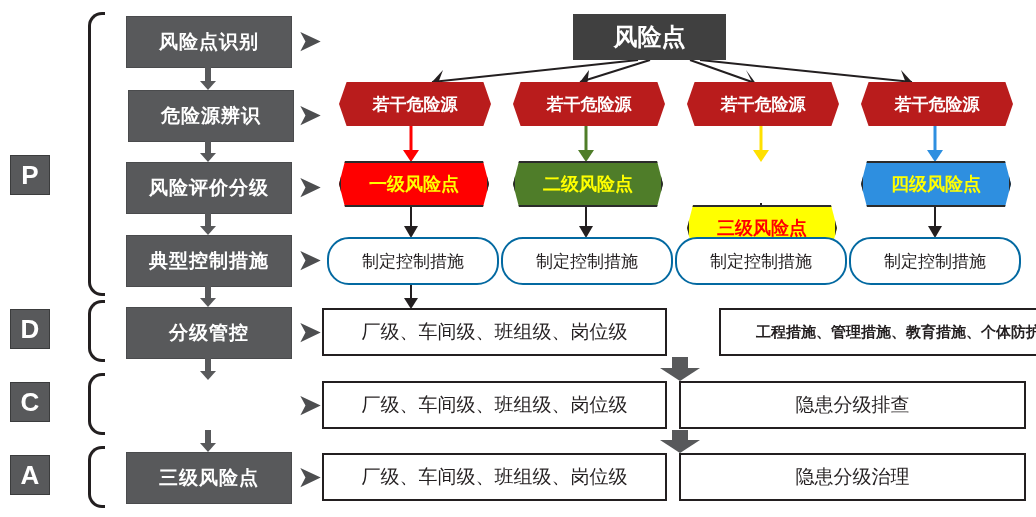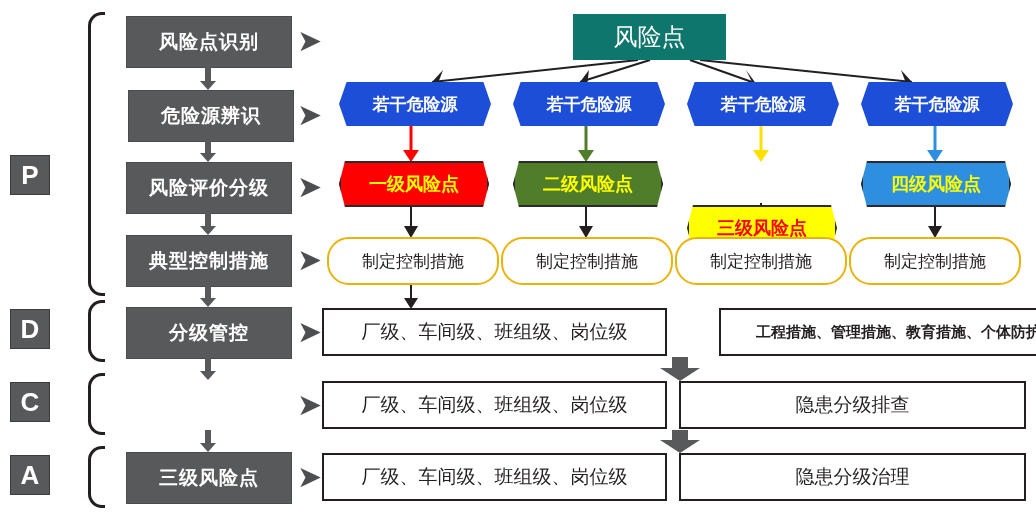--- a/index.html
+++ b/index.html
@@ -62,51 +62,51 @@
     position:absolute;
     color:#4d4e50;
     font-size:30px;
     line-height:1;
     font-family:"DejaVu Sans",sans-serif;
   }
 
   
   .riskpoint{
     position:absolute;
-    background:#0f766e;
+    background:#404040;
     color:#ffffff;
     font-size:24px;
-    font-weight:normal;
+    font-weight:bold;
     display:flex;align-items:center;justify-content:center;
   }
 
   
   .hexwrap{position:absolute;}
   .hex{
     position:relative;width:100%;height:100%;
-    background:#1d4ed8;
+    background:#b91c1c;
     color:#ffffff;
     font-size:17px;font-weight:bold;
     display:flex;align-items:center;justify-content:center;
     clip-path:polygon(5% 0%,95% 0%,100% 50%,95% 100%,5% 100%,0% 50%);
   }
 
   
   .levelbox{
     position:absolute;
     display:flex;align-items:center;justify-content:center;
     font-size:18px;font-weight:bold;
     border:2px solid #2b2b2b;
     clip-path:polygon(4% 0%,96% 0%,100% 50%,96% 100%,4% 100%,0% 50%);
   }
 
   
   .measure{
     position:absolute;
-    border:2px solid #eab308;
+    border:2px solid #0369a1;
     border-radius:22px;
     background:#ffffff;
     color:#231f20;
     font-size:17px;
     display:flex;align-items:center;justify-content:center;
   }
 
   
   .rect{
     position:absolute;

